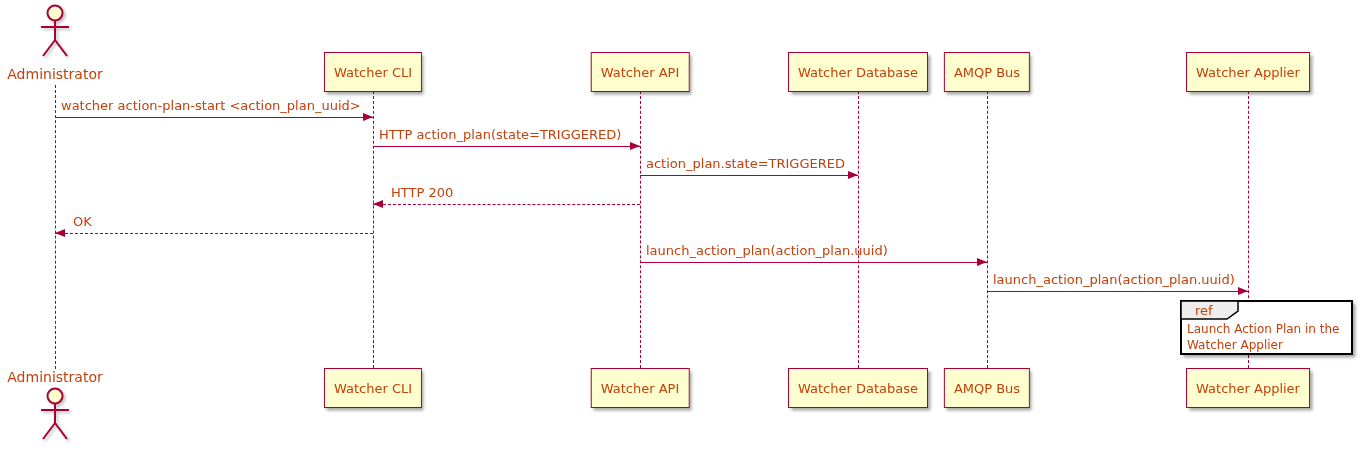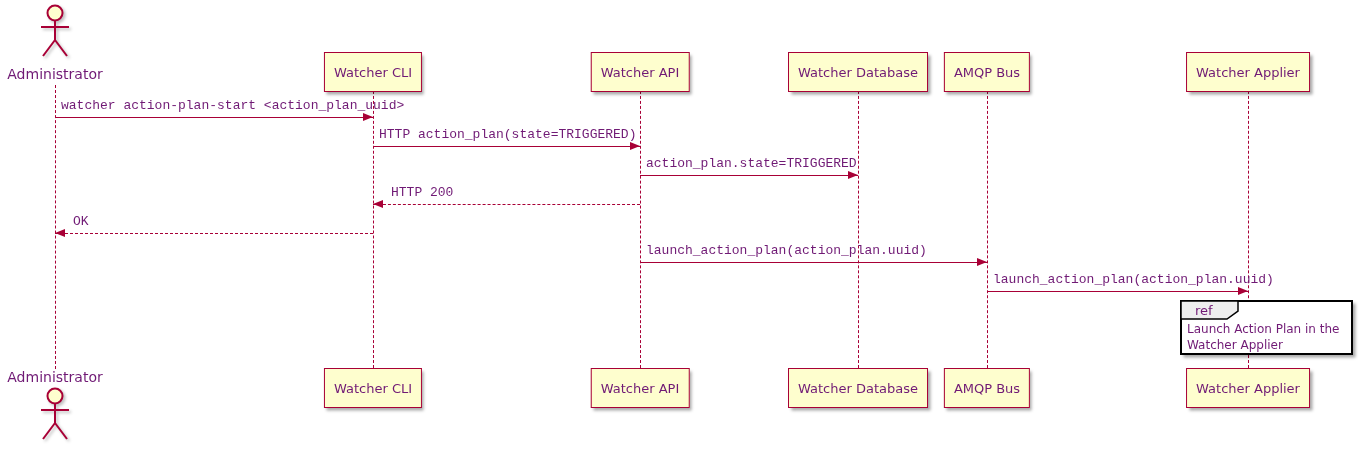--- a/index.html
+++ b/index.html
@@ -1,32 +1,32 @@
 <!DOCTYPE html>
 <html><head>
 <meta charset="utf-8">
 <style>
   html,body{margin:0;padding:0;background:#fff;}
   .canvas{
     position:relative;width:1362px;height:456px;background:var(--bg,#fff);
-    font-family:"DejaVu Sans", sans-serif;overflow:hidden;color:#701a75;
+    font-family:"DejaVu Sans", sans-serif;overflow:hidden;color:#c2410c;
   }
   .lifeline{position:absolute;width:0;border-left:1px dashed var(--accent);}
   .pbox{
     position:absolute;transform:translateX(-50%);box-sizing:border-box;height:34px;
     background:var(--pfill);border:1.5px solid var(--accent);
     padding:19px 9px;font-size:13px;white-space:nowrap;display:flex;align-items:center;
     box-shadow:2.5px 2.5px 3px rgba(0,0,0,.35);
   }
   .actor-label{position:absolute;transform:translateX(-50%);font-size:14px;white-space:nowrap;}
   .actor-svg{position:absolute;filter:drop-shadow(2px 2px 1.5px rgba(0,0,0,.25));}
   .msg{position:absolute;height:0;}
   .msg-line{position:absolute;left:0;top:0;width:100%;height:0;border-top:1px solid var(--accent);}
   .msg-line.dashed{border-top-style:dashed;}
-  .msg-label{position:absolute;left:6px;top:-19px;font-size:13px;white-space:nowrap;font-family:Liberation Mono, monospace;}
+  .msg-label{position:absolute;left:6px;top:-19px;font-size:13px;white-space:nowrap;}
   .msg.ret .msg-label{left:18px;}
   .arrow{position:absolute;width:0;height:0;top:-4px;}
   .arrow.right{right:0;border-left:10px solid var(--accent);border-top:4px solid transparent;border-bottom:4px solid transparent;}
   .arrow.left{left:0;border-right:10px solid var(--accent);border-top:4px solid transparent;border-bottom:4px solid transparent;}
   .refbox{
     position:absolute;box-sizing:border-box;background:#fff;border:2px solid var(--refborder);
     box-shadow:2.5px 2.5px 3px rgba(0,0,0,.35);
   }
   .ref-tab{position:absolute;left:-2px;top:-2px;}
   .ref-keyword{position:absolute;left:13px;top:1px;font-size:13px;font-weight:normal;}

